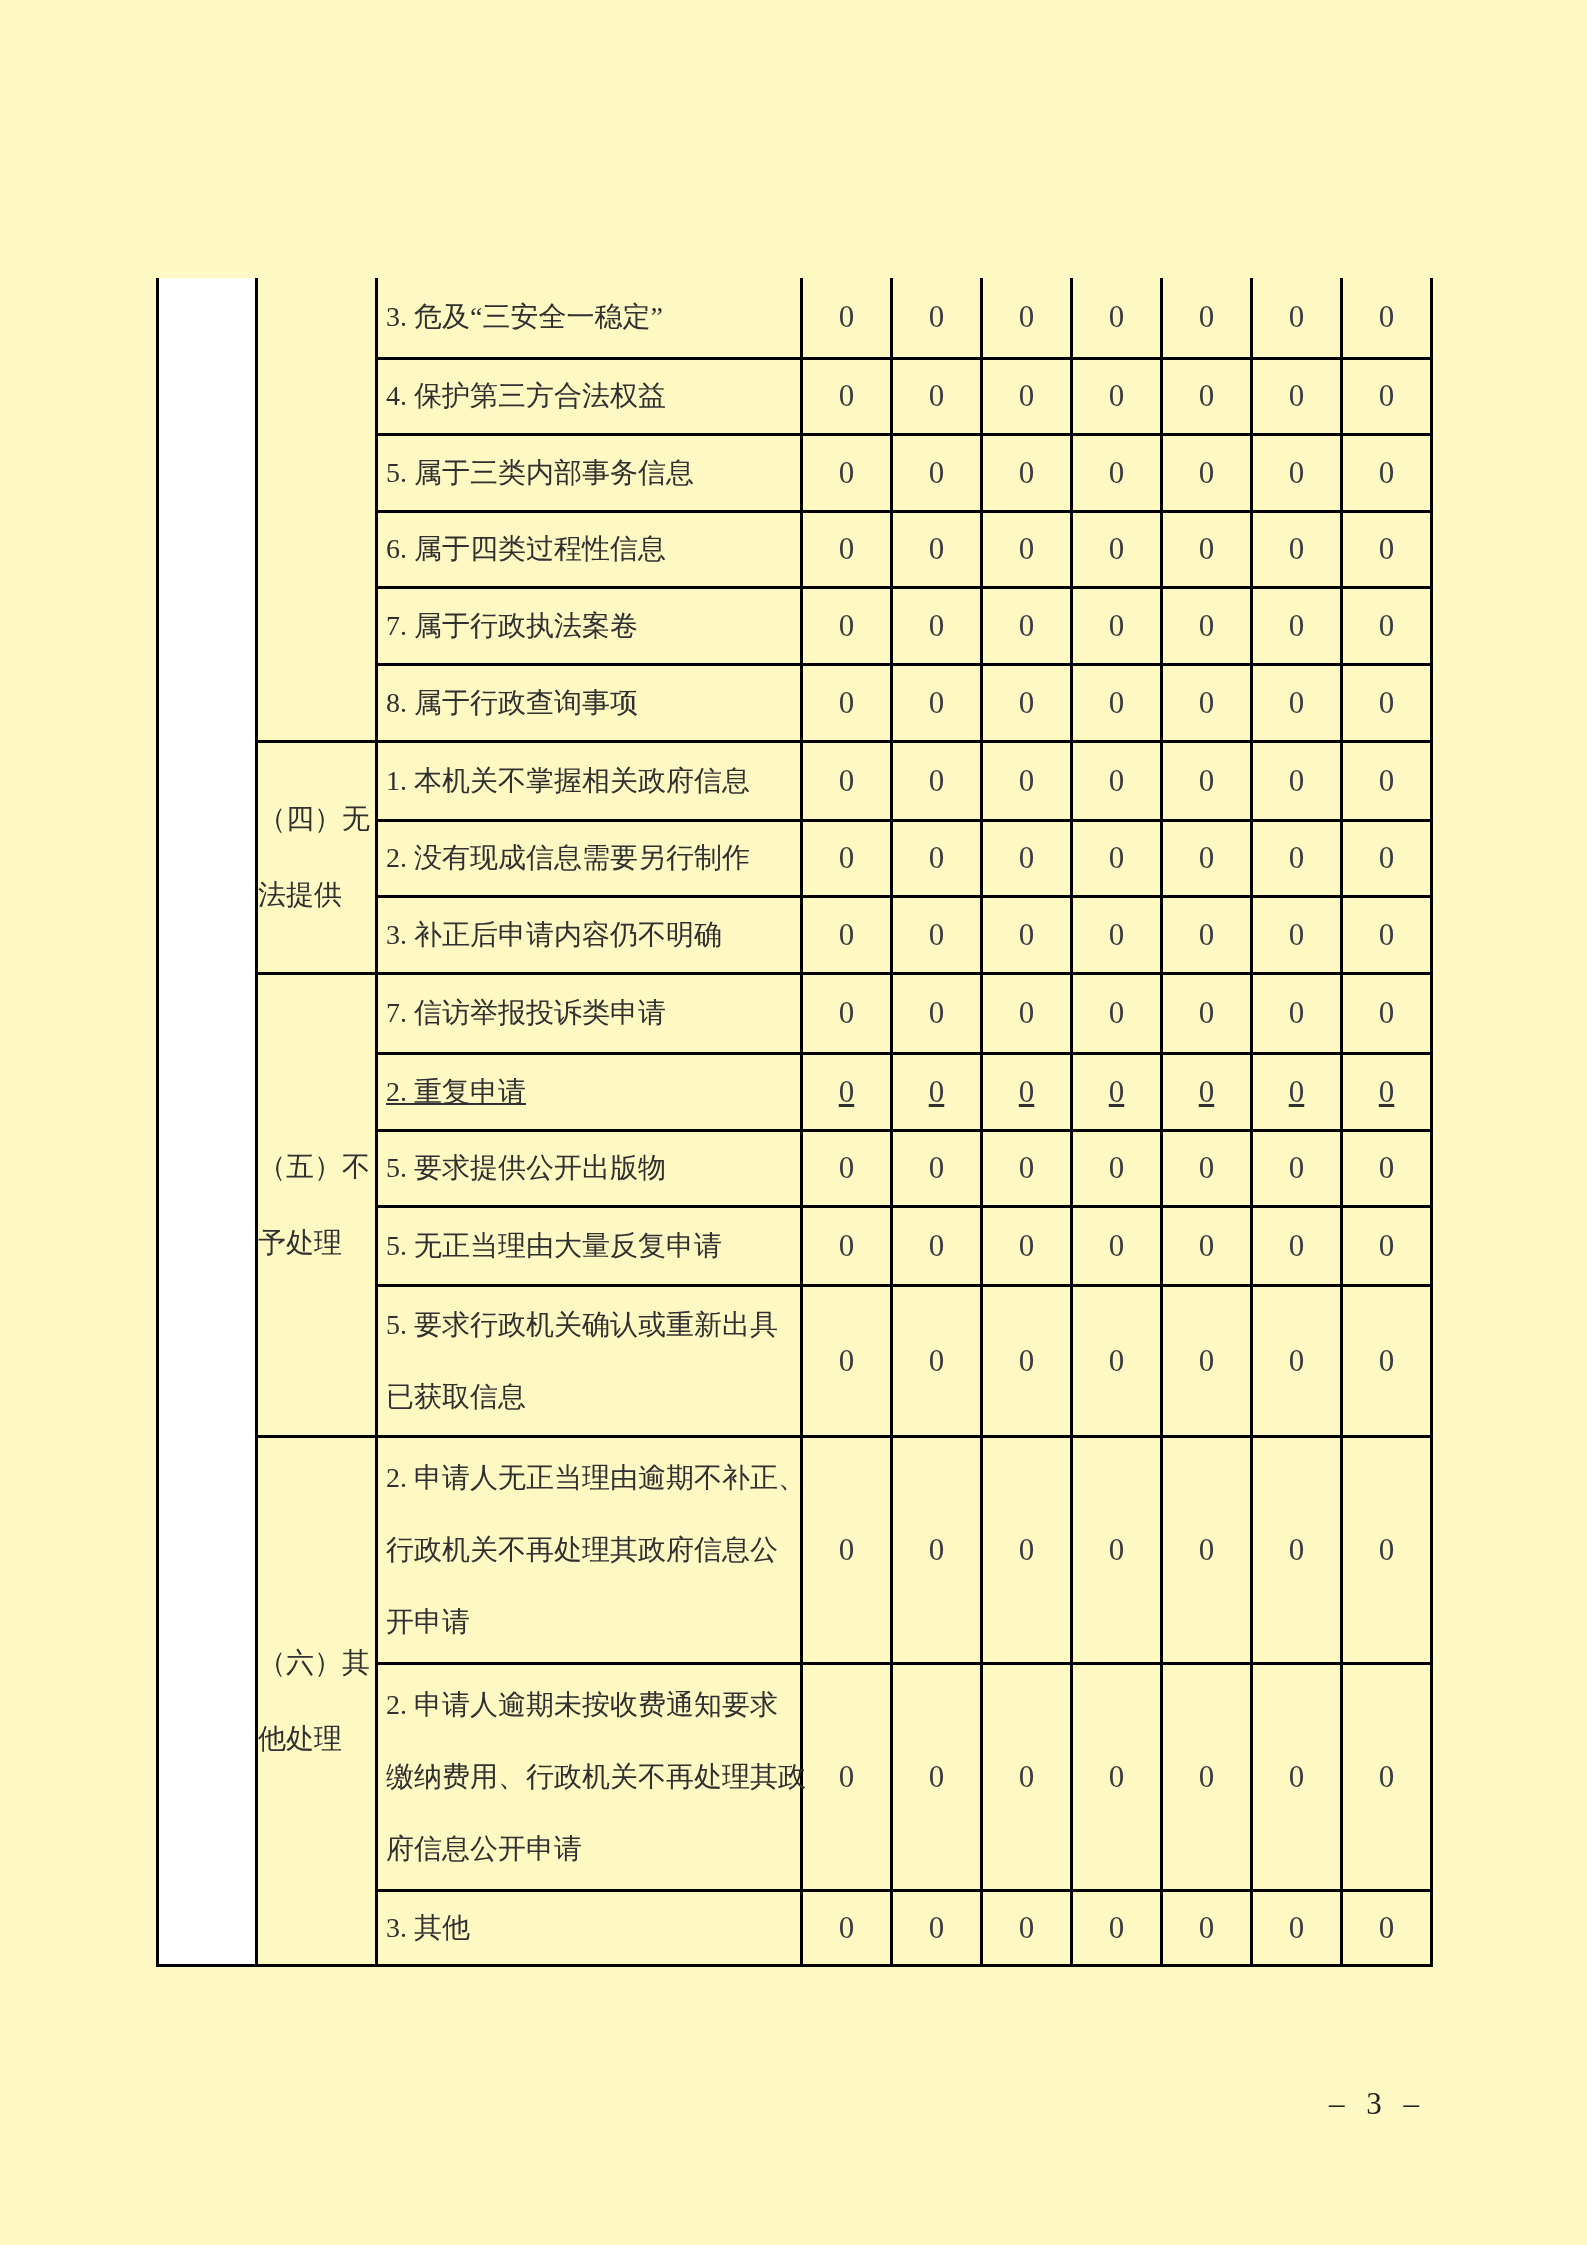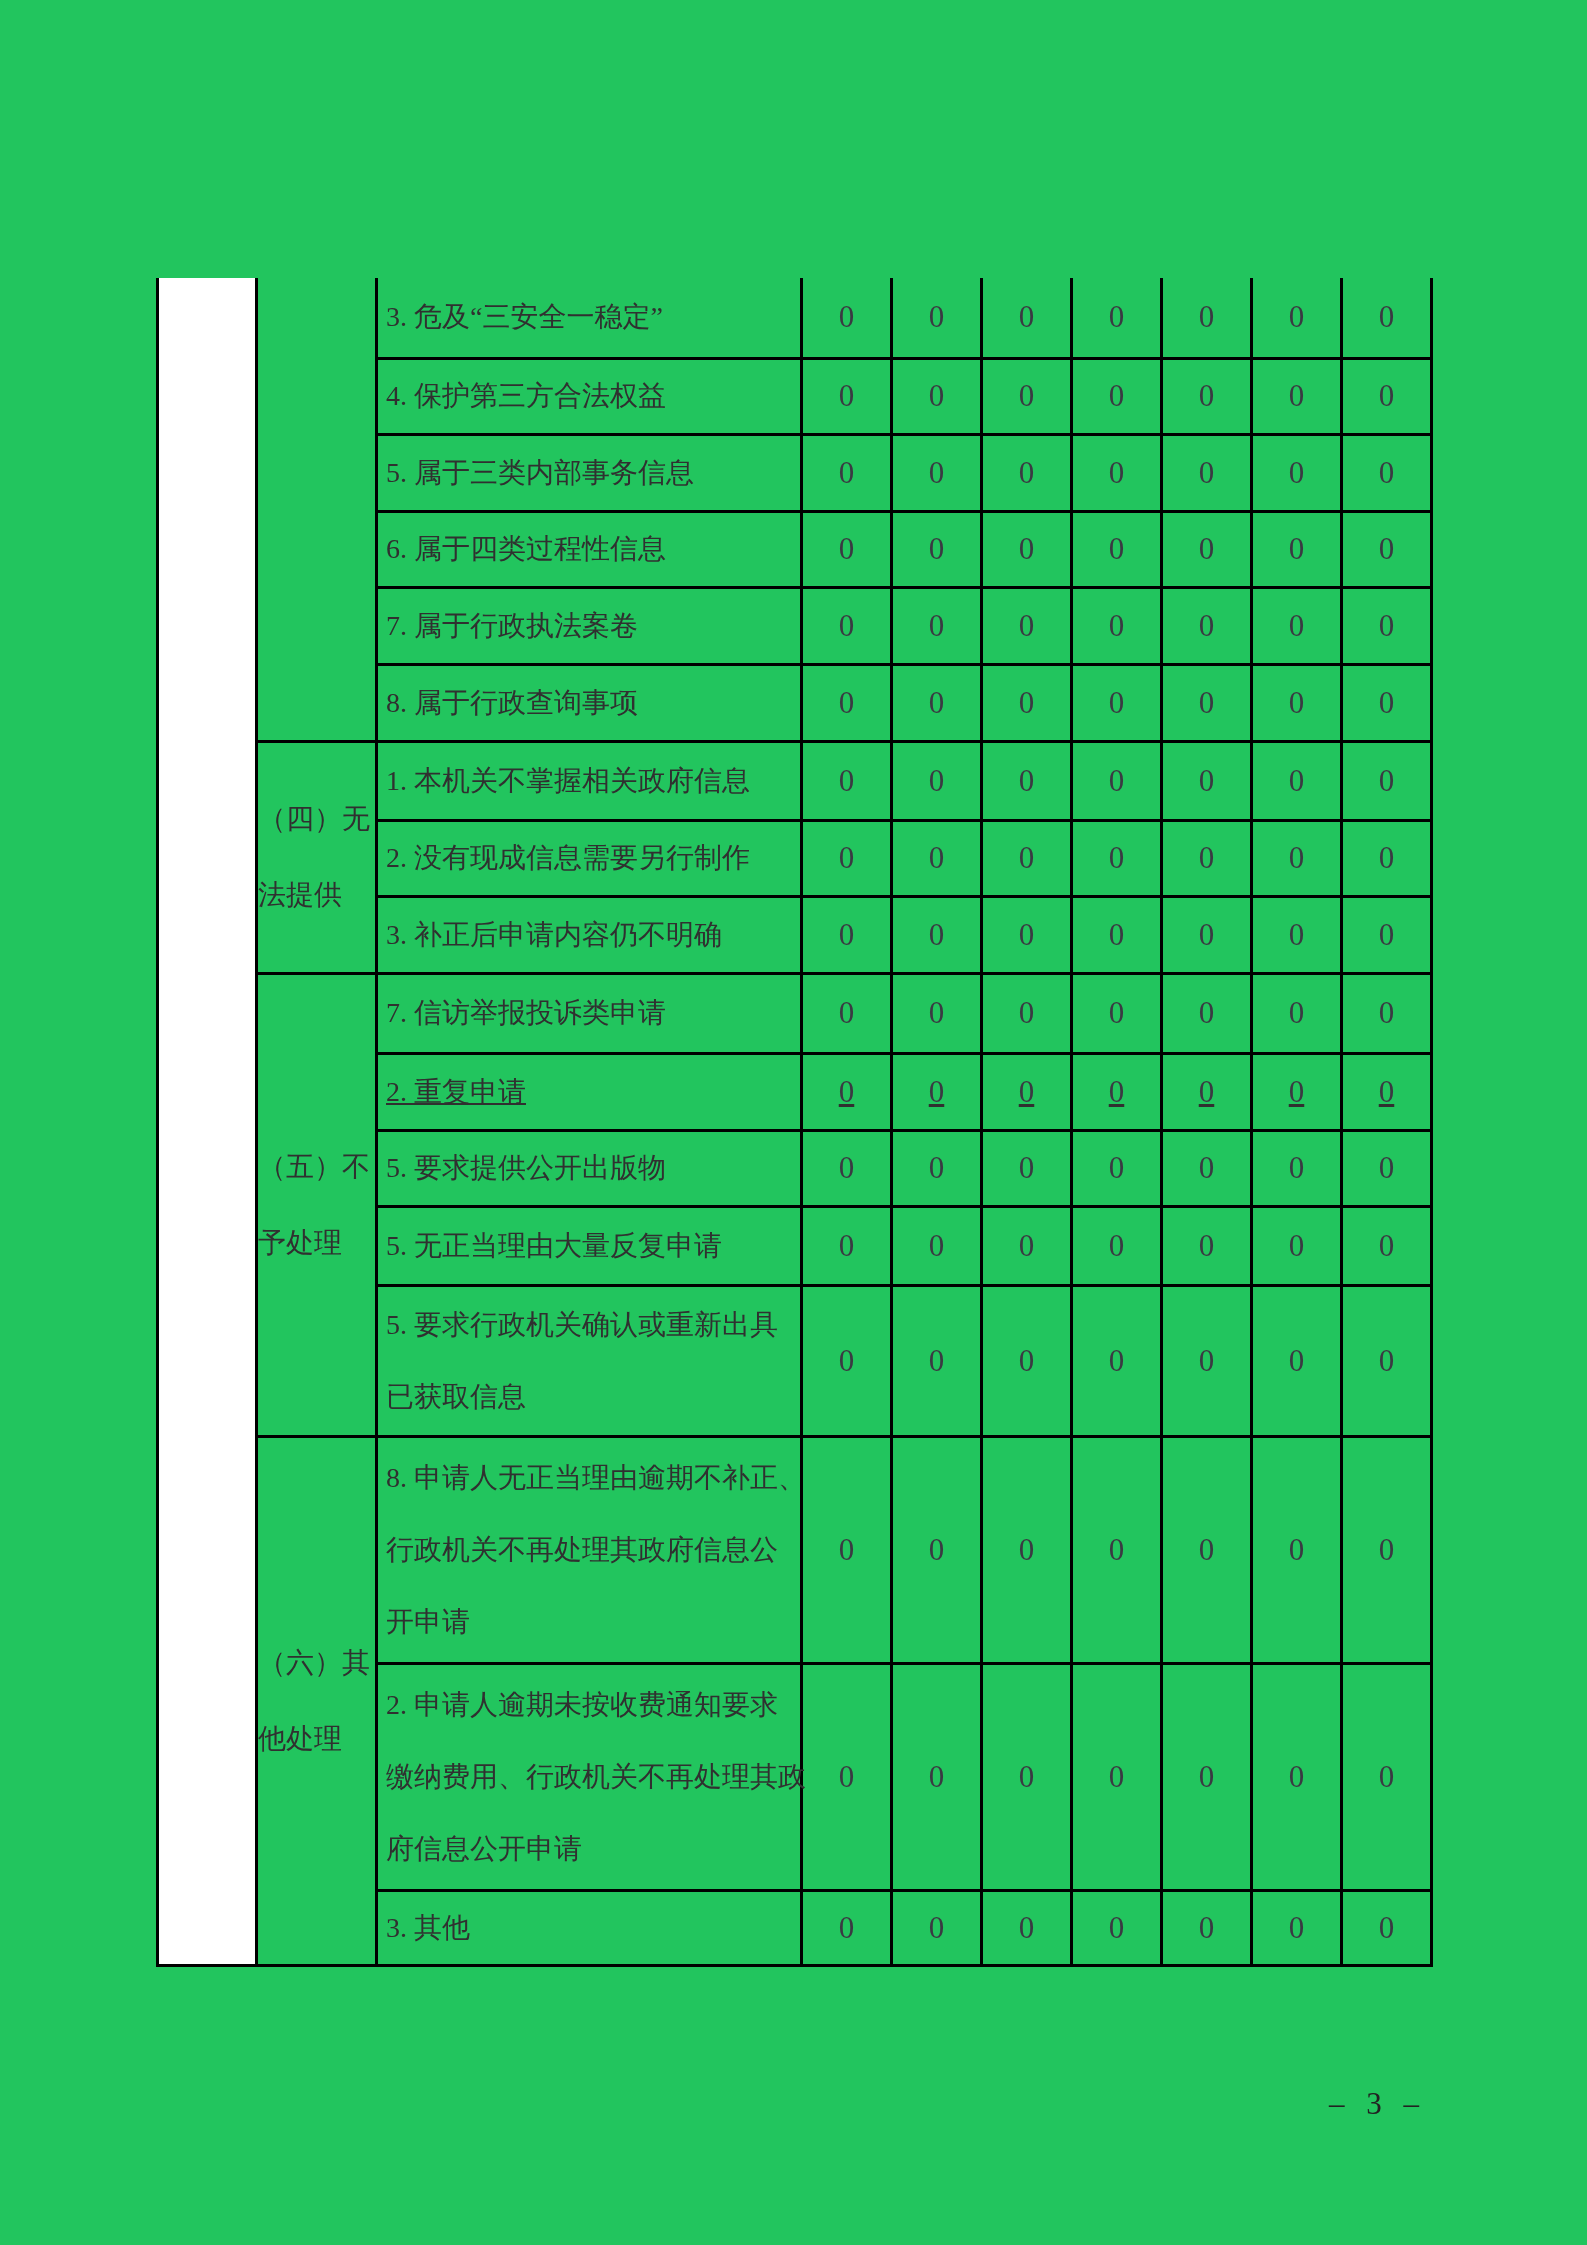--- a/index.html
+++ b/index.html
@@ -1,17 +1,17 @@
 <!DOCTYPE html>
 <html><head>
 <meta charset="utf-8">
 <style>
   html,body{margin:0;padding:0;background:#ffffff;}
   .page{
-    position:relative;width:1587px;height:2245px;background:#22c55e;overflow:hidden;
+    position:relative;width:1587px;height:2245px;background:#fef9c3;overflow:hidden;
     font-family:"Liberation Serif","DejaVu Serif",serif;color:#303030;
   }
   table.grid{
     position:absolute;left:156px;top:278px;width:1274px;
     border-collapse:collapse;table-layout:fixed;
   }
   .grid td{border:3px solid #000000;padding:0;vertical-align:middle;}
   .grid tr.first > td{border-top:none;}
   td.outer{background:#ffffff;}
   td.label{padding-left:8px;font-size:28px;text-align:left;}
@@ -220,21 +220,21 @@
           <td class="val">0</td>
           <td class="val">0</td>
           <td class="val">0</td>
         </tr>
         <tr style="height: 227px;">
           <td rowspan="3" class="cat">
             <div class="ln">（六）其</div>
             <div class="ln">他处理</div>
           </td>
           <td class="label">
-            <div class="ln">8. 申请人无正当理由逾期不补正、</div>
+            <div class="ln">2. 申请人无正当理由逾期不补正、</div>
             <div class="ln">行政机关不再处理其政府信息公</div>
             <div class="ln">开申请</div>
           </td>
           <td class="val">0</td>
           <td class="val">0</td>
           <td class="val">0</td>
           <td class="val">0</td>
           <td class="val">0</td>
           <td class="val">0</td>
           <td class="val">0</td>

